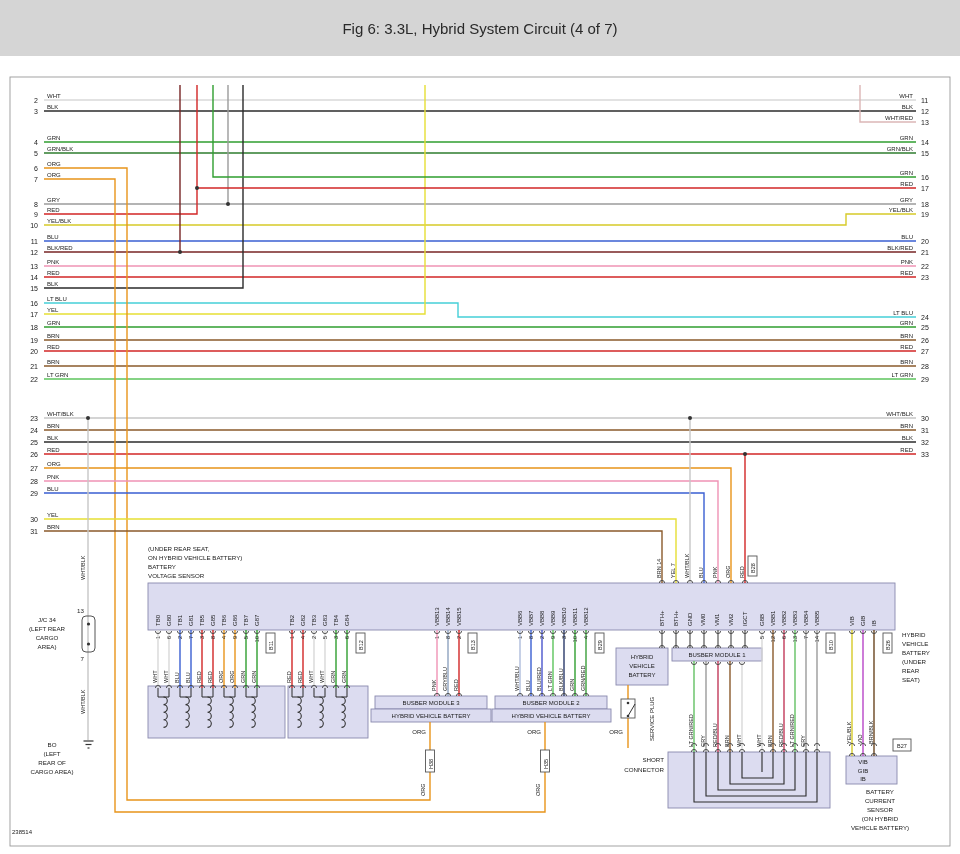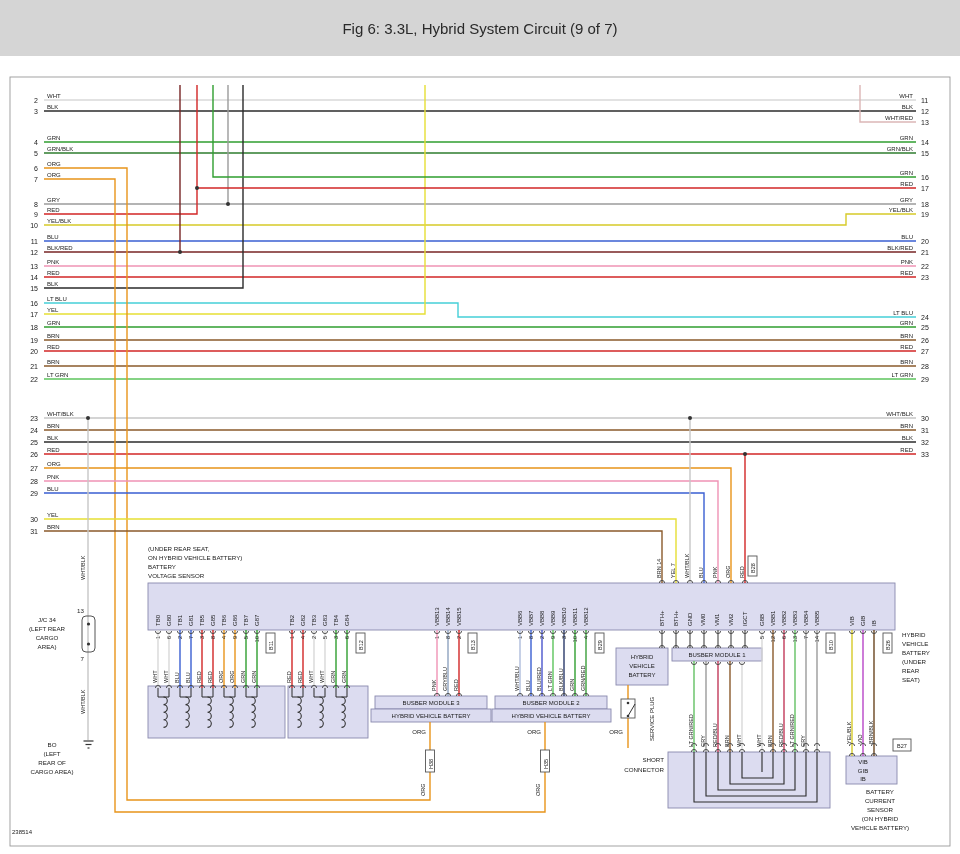--- a/index.html
+++ b/index.html
@@ -6,21 +6,21 @@
   body{width:960px;height:854px;position:relative;background:#ffffff;font-family:"Liberation Sans",sans-serif;overflow:hidden}
   .header{position:absolute;top:0;left:0;width:960px;height:56px;background:#d5d5d5;display:flex;align-items:center;justify-content:center;z-index:2}
   .header span{font-size:15px;color:#2a2a2a}
   #diagram{position:absolute;top:0;left:0;z-index:1}
   #diagram text{font-family:"Liberation Sans",sans-serif}
 </style>
 </head>
 <body>
 
 <div class="header">
-  <span>Fig 6: 3.3L, Hybrid System Circuit (9 of 7)</span>
+  <span>Fig 6: 3.3L, Hybrid System Circuit (4 of 7)</span>
 </div>
 
 <svg id="diagram" width="960" height="854" viewBox="0 0 960 854">
     <rect x="10" y="77" width="940" height="769" fill="none" stroke="#999" stroke-width="0.9"></rect>
     <rect x="148" y="686" width="137" height="52" fill="#dcdcf0" stroke="#8888ad" stroke-width="0.9"></rect>
     <rect x="288" y="686" width="80" height="52" fill="#dcdcf0" stroke="#8888ad" stroke-width="0.9"></rect>
     <rect x="375" y="696" width="112" height="13" fill="#dcdcf0" stroke="#8888ad" stroke-width="0.9"></rect>
     <text x="431" y="705" font-size="6" text-anchor="middle" fill="#1a1a1a">BUSBER MODULE 3</text>
     <rect x="371" y="709" width="120" height="13" fill="#dcdcf0" stroke="#8888ad" stroke-width="0.9"></rect>
     <text x="431" y="718" font-size="6" text-anchor="middle" fill="#1a1a1a">HYBRID VEHICLE BATTERY</text>

